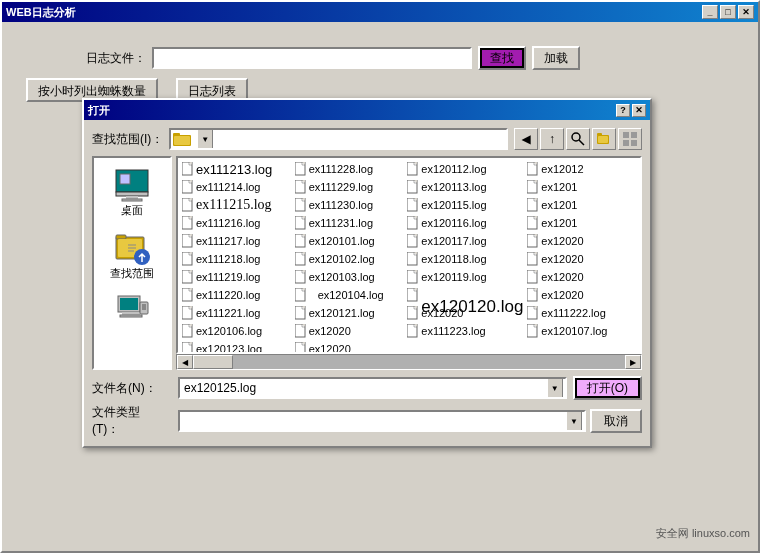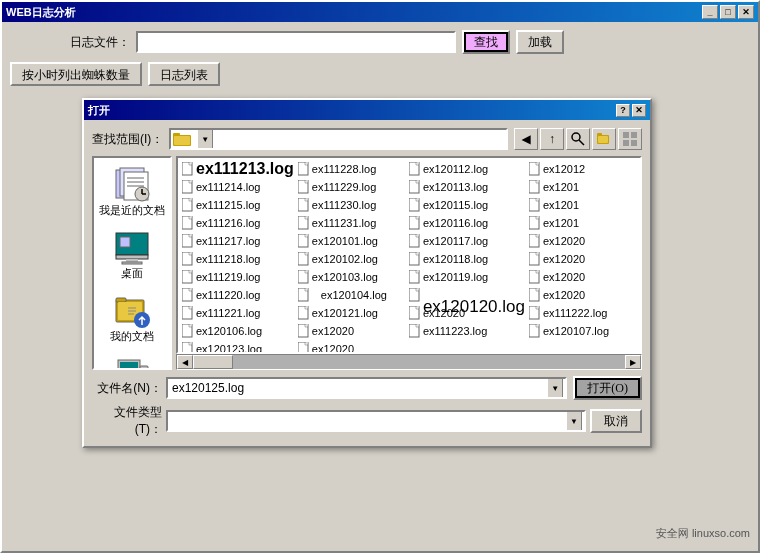--- a/index.html
+++ b/index.html
@@ -53,21 +53,21 @@
       border-color: #ffffff #808080 #808080 #ffffff;
       display: flex;
       align-items: center;
       justify-content: center;
       font-size: 9px;
       cursor: pointer;
       color: #000;
     }
 
     .main-content {
-      padding: 8px;
+      padding: 24px;
     }
 
     
     .log-file-row {
       display: flex;
       align-items: center;
       margin-bottom: 8px;
       padding-left: 60px;
     }
 
@@ -83,21 +83,21 @@
       border-color: #808080 #ffffff #ffffff #808080;
       background: white;
       padding: 0 2px;
       font-size: 12px;
     }
 
     .btn-find {
       margin-left: 6px;
       padding: 2px 10px;
       height: 24px;
-      background: #f0abfc;
+      background: #a21caf;
       border: 2px solid;
       border-color: #ffffff #808080 #808080 #ffffff;
       cursor: pointer;
       font-size: 12px;
       outline: 2px solid #000;
       outline-offset: -4px;
     }
 
     .btn-load {
       margin-left: 6px;
@@ -106,21 +106,21 @@
       background: #d4d0c8;
       border: 2px solid;
       border-color: #ffffff #808080 #808080 #ffffff;
       cursor: pointer;
       font-size: 12px;
     }
 
     
     .btn-row {
       display: flex;
-      gap: 6px;
+      gap: 18px;
       margin-bottom: 8px;
     }
 
     .btn-normal {
       padding: 3px 10px;
       height: 24px;
       background: #d4d0c8;
       border: 2px solid;
       border-color: #ffffff #808080 #808080 #ffffff;
       cursor: pointer;
@@ -274,22 +274,22 @@
       gap: 4px;
     }
 
     .field-row {
       display: flex;
       align-items: center;
     }
 
     .field-label {
       width: 70px;
-      text-align: right;
-      margin-right: 4px;
+      text-align: left;
+      margin-right: 16px;
     }
 
     .field-input-wrap {
       flex: 1;
       height: 22px;
       border: 2px solid;
       border-color: #808080 #ffffff #ffffff #808080;
       background: white;
       display: flex;
       align-items: center;
@@ -308,28 +308,27 @@
       align-items: center;
       justify-content: center;
       cursor: pointer;
       font-size: 8px;
     }
 
     .btn-open {
       margin-left: 6px;
       padding: 2px 12px;
       height: 24px;
-      background: #a3a3a3;
+      background: #f0abfc;
       border: 2px solid;
       border-color: #ffffff #808080 #808080 #ffffff;
       cursor: pointer;
       font-size: 12px;
       outline: 2px solid #000;
       outline-offset: -4px;
-      font-family: Liberation Serif, serif;
     }
 
     .btn-cancel {
       margin-left: 4px;
       padding: 2px 12px;
       height: 24px;
       background: #d4d0c8;
       border: 2px solid;
       border-color: #ffffff #808080 #808080 #ffffff;
       cursor: pointer;
@@ -480,36 +479,20 @@
                 <rect x="8" y="8" width="6" height="6" fill="#999"></rect>
               </svg>
             </div>
           </div>
         </div>
 
         <div class="dialog-main">
 
           <div class="left-panel">
 
-            <div class="left-item">
-              <div class="left-icon">
-                <svg width="36" height="36">
-                  <rect x="2" y="4" width="24" height="28" fill="#c8c8ff" stroke="#666" stroke-width="1"></rect>
-                  <rect x="6" y="2" width="24" height="28" fill="#e0e0ff" stroke="#666" stroke-width="1"></rect>
-                  <rect x="10" y="6" width="24" height="28" fill="white" stroke="#666" stroke-width="1"></rect>
-                  <line x1="13" y1="12" x2="30" y2="12" stroke="#666" stroke-width="1"></line>
-                  <line x1="13" y1="16" x2="30" y2="16" stroke="#666" stroke-width="1"></line>
-                  <line x1="13" y1="20" x2="30" y2="20" stroke="#666" stroke-width="1"></line>
-                  <circle cx="28" cy="28" r="7" fill="#d4d0c8" stroke="#666" stroke-width="1"></circle>
-                  <line x1="28" y1="23" x2="28" y2="28" stroke="#000" stroke-width="1.5"></line>
-                  <line x1="28" y1="28" x2="32" y2="28" stroke="#000" stroke-width="1.5"></line>
-                </svg>
-              </div>
-              <span class="left-item-label">我是近的文档</span>
-            </div>
 
             <div class="left-item">
               <div class="left-icon">
                 <svg width="36" height="36">
                   <rect x="2" y="4" width="32" height="22" fill="#008080" stroke="#333" stroke-width="1"></rect>
                   <rect x="2" y="26" width="32" height="4" fill="#c0c0c0" stroke="#333" stroke-width="1"></rect>
                   <rect x="12" y="30" width="12" height="3" fill="#c0c0c0"></rect>
                   <rect x="8" y="33" width="20" height="2" fill="#c0c0c0" stroke="#666" stroke-width="1"></rect>
                   <rect x="6" y="8" width="10" height="10" fill="#c0c0ff" stroke="#666" stroke-width="1"></rect>
                 </svg>
@@ -521,21 +504,21 @@
               <div class="left-icon">
                 <svg width="36" height="36">
                   <rect x="2" y="8" width="28" height="22" fill="#c8a000" stroke="#666" stroke-width="1" rx="1"></rect>
                   <rect x="2" y="6" width="10" height="4" fill="#c8a000" stroke="#666" stroke-width="1" rx="1"></rect>
                   <rect x="4" y="10" width="24" height="18" fill="#e8c840" rx="1"></rect>
                   <path d="M14 16 L22 16 M14 19 L22 19 M14 22 L20 22" stroke="#888" stroke-width="1"></path>
                   <circle cx="28" cy="28" r="8" fill="#3060c0"></circle>
                   <path d="M25 28 L28 25 L31 28 M28 25 L28 33" stroke="white" stroke-width="1.5" fill="none"></path>
                 </svg>
               </div>
-              <span class="left-item-label">我的文档</span>
+              <span class="left-item-label">查找范围</span>
             </div>
 
             <div class="left-item">
               <div class="left-icon">
                 <svg width="36" height="36">
                   <rect x="4" y="4" width="22" height="16" fill="#c0c0c0" stroke="#666" stroke-width="1"></rect>
                   <rect x="6" y="6" width="18" height="12" fill="#008080"></rect>
                   <rect x="8" y="20" width="18" height="3" fill="#c0c0c0"></rect>
                   <rect x="6" y="23" width="22" height="2" fill="#c0c0c0" stroke="#666" stroke-width="1"></rect>
                   <rect x="26" y="10" width="8" height="12" fill="#c0c0c0" stroke="#666" stroke-width="1" rx="1"></rect>
@@ -550,21 +533,21 @@
           <div class="file-scroll-wrapper">
             <div class="file-scroll-container" id="file-grid">
 
             <div class="file-item">
                   <svg width="12" height="14" style="margin-right: 2px; flex-shrink: 0;">
       <rect x="0" y="0" width="10" height="13" fill="white" stroke="#666" stroke-width="1"></rect>
       <polygon points="7,0 10,3 10,0" fill="#d4d0c8"></polygon>
       <line x1="7" y1="0" x2="7" y2="3" stroke="#666" stroke-width="0.5"></line>
       <line x1="7" y1="3" x2="10" y2="3" stroke="#666" stroke-width="0.5"></line>
     </svg>
-                  <span style="font-size: 16px; overflow: hidden; white-space: nowrap; font-weight: bold;">ex111213.log</span>
+                  <span style="font-size: 13px; overflow: hidden; white-space: nowrap;">ex111213.log</span>
                 </div>
                 <div class="file-item">
                   <svg width="12" height="14" style="margin-right: 2px; flex-shrink: 0;">
       <rect x="0" y="0" width="10" height="13" fill="white" stroke="#666" stroke-width="1"></rect>
       <polygon points="7,0 10,3 10,0" fill="#d4d0c8"></polygon>
       <line x1="7" y1="0" x2="7" y2="3" stroke="#666" stroke-width="0.5"></line>
       <line x1="7" y1="3" x2="10" y2="3" stroke="#666" stroke-width="0.5"></line>
     </svg>
                   <span style="font-size: 11px; overflow: hidden; white-space: nowrap;">ex111228.log</span>
                 </div>
@@ -622,21 +605,21 @@
     </svg>
                   <span style="font-size: 11px; overflow: hidden; white-space: nowrap;">ex1201</span>
                 </div>
                 <div class="file-item">
                   <svg width="12" height="14" style="margin-right: 2px; flex-shrink: 0;">
       <rect x="0" y="0" width="10" height="13" fill="white" stroke="#666" stroke-width="1"></rect>
       <polygon points="7,0 10,3 10,0" fill="#d4d0c8"></polygon>
       <line x1="7" y1="0" x2="7" y2="3" stroke="#666" stroke-width="0.5"></line>
       <line x1="7" y1="3" x2="10" y2="3" stroke="#666" stroke-width="0.5"></line>
     </svg>
-                  <span style="font-size: 11px; overflow: hidden; white-space: nowrap;">ex111215.log</span>
+                  <span style="font-size: 14px; overflow: hidden; white-space: nowrap; font-family: Liberation Serif, serif;">ex111215.log</span>
                 </div>
                 <div class="file-item">
                   <svg width="12" height="14" style="margin-right: 2px; flex-shrink: 0;">
       <rect x="0" y="0" width="10" height="13" fill="white" stroke="#666" stroke-width="1"></rect>
       <polygon points="7,0 10,3 10,0" fill="#d4d0c8"></polygon>
       <line x1="7" y1="0" x2="7" y2="3" stroke="#666" stroke-width="0.5"></line>
       <line x1="7" y1="3" x2="10" y2="3" stroke="#666" stroke-width="0.5"></line>
     </svg>
                   <span style="font-size: 11px; overflow: hidden; white-space: nowrap;">ex111230.log</span>
                 </div>

